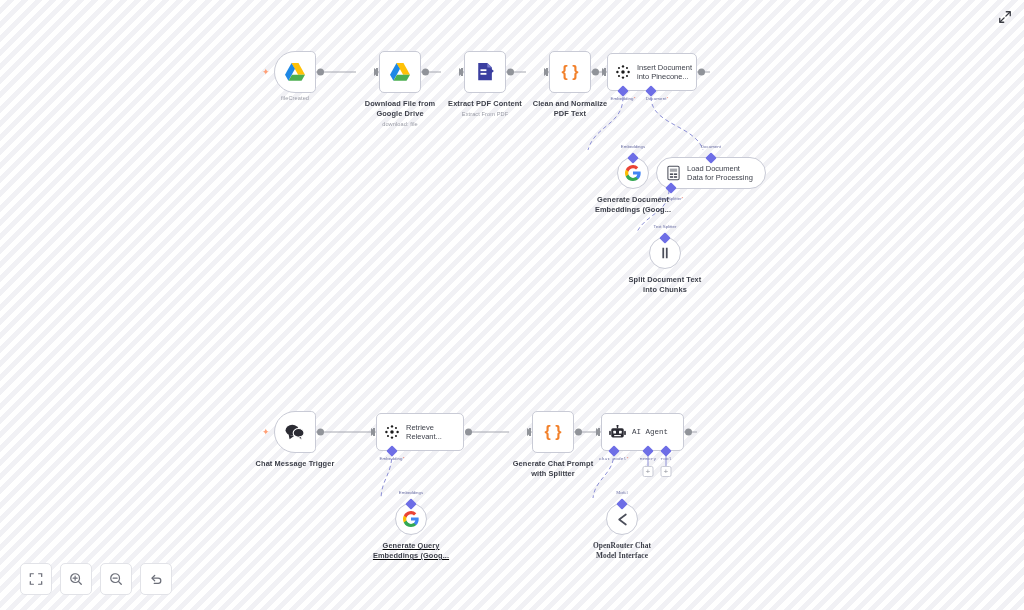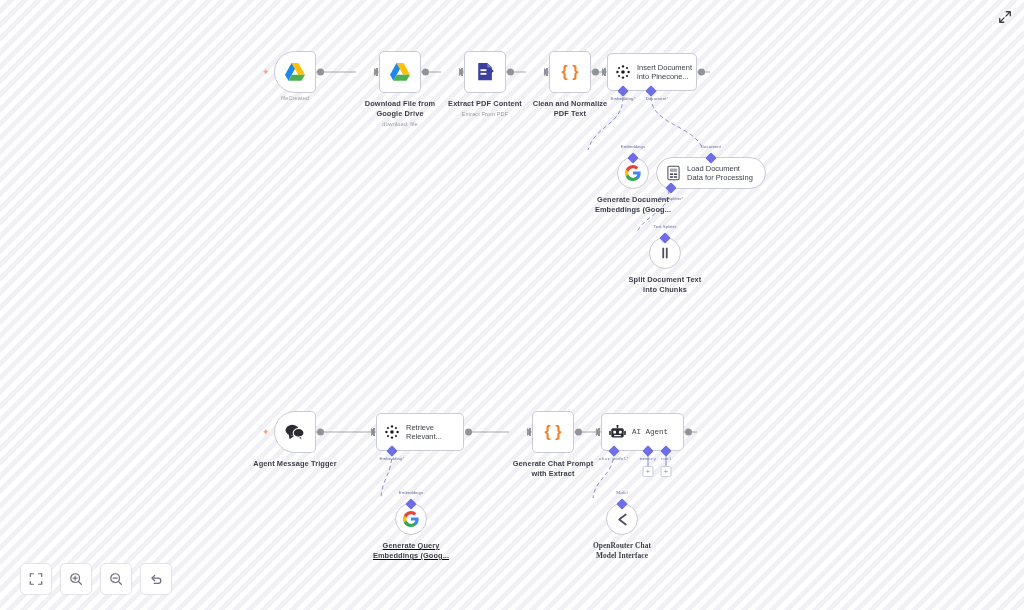--- a/index.html
+++ b/index.html
@@ -381,21 +381,21 @@
     <div class="nbox trigger">
       <span class="trig-spark">✦</span>
       <svg width="22" height="18" viewBox="0 0 24 20">
         <ellipse cx="9" cy="8" rx="7.5" ry="6" fill="#2b2b33"></ellipse>
         <path d="M5 13 l1 5 l5-3.6 Z" fill="#2b2b33"></path>
         <ellipse cx="16" cy="11" rx="6" ry="4.8" fill="#2b2b33" stroke="#fff" stroke-width="1.2"></ellipse>
         <path d="M19 15 l.8 4 l-4-3 Z" fill="#2b2b33" stroke="#fff" stroke-width="1"></path>
       </svg>
       <span class="port-out"></span>
     </div>
-    <div class="ntitle">Agent Message Trigger</div>
+    <div class="ntitle">Chat Message Trigger</div>
   </div>
 
   <div class="node" style="left:376px; top:413px;">
     <div class="nbox wide" style="width:88px;height:38px;">
       <span class="port-in"></span>
       <svg width="16" height="16" viewBox="0 0 20 20">
         <g fill="#1c1c1c">
           <circle cx="10" cy="3" r="1.5"></circle>
             <circle cx="10" cy="17" r="1.5"></circle>
           <circle cx="3" cy="10" r="1.5"></circle>
@@ -415,21 +415,21 @@
     <span class="subport-lbl" style="left:16px; top:43px;"><span>Embedding</span><span class="req">*</span></span>
   </div>
 
   <div class="node" style="left:510px; top:411px; width:86px;">
     <div class="nbox square">
       <span class="port-in"></span>
       <span class="brace">{&nbsp;}</span>
       <span class="port-out"></span>
     </div>
     <div class="ntitle">Generate Chat Prompt
-with Extract</div>
+with Splitter</div>
   </div>
 
   <div class="node" style="left:601px; top:413px;font-family:Liberation Mono, monospace;">
     <div class="nbox wide" style="width:83px;height:38px;">
       <span class="port-in"></span>
       <svg width="17" height="15" viewBox="0 0 20 18">
         <rect x="2.5" y="4" width="15" height="11" rx="2" fill="#2b2b33"></rect>
         <rect x="5" y="7" width="3.2" height="3.2" rx=".6" fill="#fff"></rect>
         <rect x="11.8" y="7" width="3.2" height="3.2" rx=".6" fill="#fff"></rect>
         <rect x="6" y="12" width="8" height="1.4" fill="#fff"></rect>

